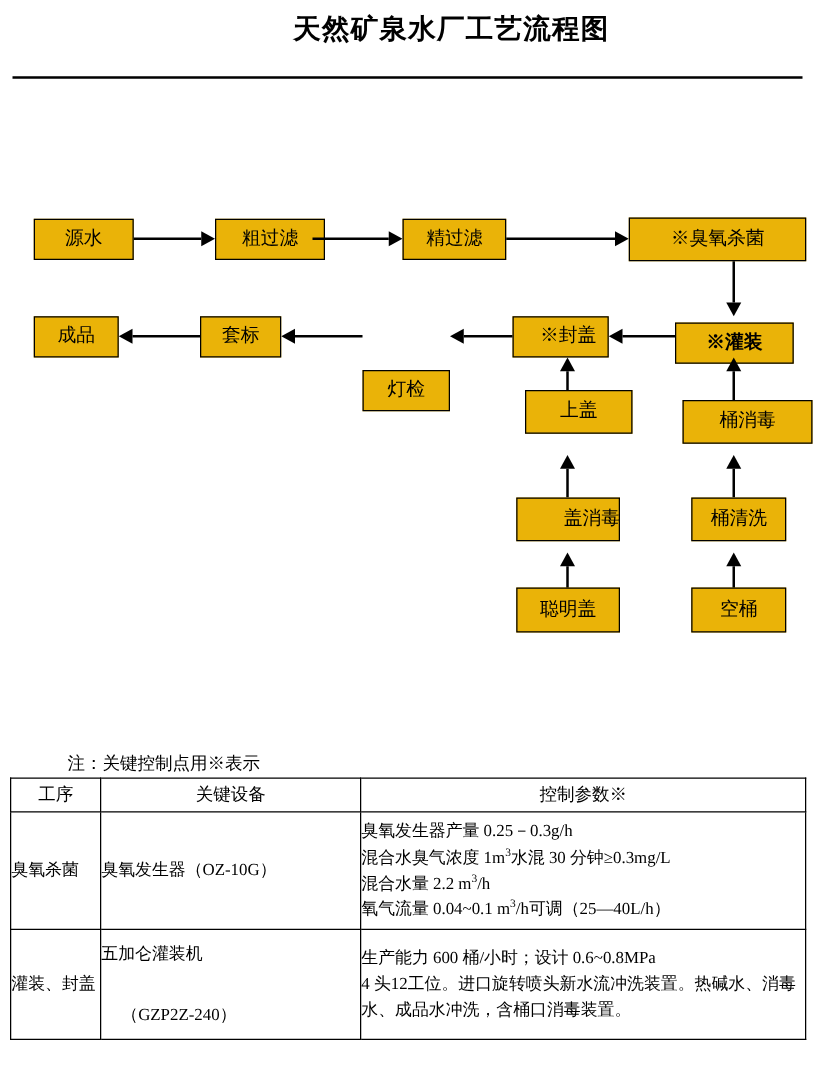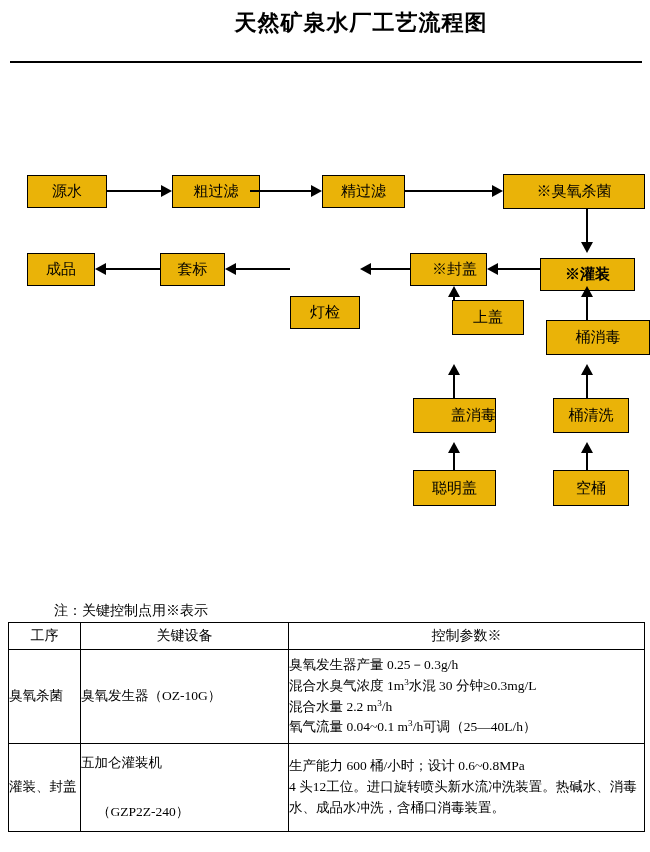--- a/index.html
+++ b/index.html
@@ -231,21 +231,21 @@
     <div class="hline" style="left:106px; top:268px; width:54px;"></div>
     <div class="arrow arrow-left" style="left:95px; top:263px;"></div>
 
     <div class="node" style="left:27px; top:253px; width:68px; height:33px;">
       <span>成品</span>
     </div>
 
     <div class="vline" style="left:453px; top:297px; height:23px;"></div>
     <div class="arrow arrow-up" style="left:448px; top:286px;"></div>
 
-    <div class="node" style="left:420px; top:300px; width:72px; height:35px;margin-left:32px;">
+    <div class="node" style="left:420px; top:312px; width:86px; height:35px;">
       <span>上盖</span>
     </div>
 
     <div class="vline" style="left:453px; top:375px; height:23px;"></div>
     <div class="arrow arrow-up" style="left:448px; top:364px;"></div>
 
     <div class="node" style="left:413px; top:398px; width:83px; height:35px;padding-left:38px;">
       <span>盖消毒</span>
     </div>
 

